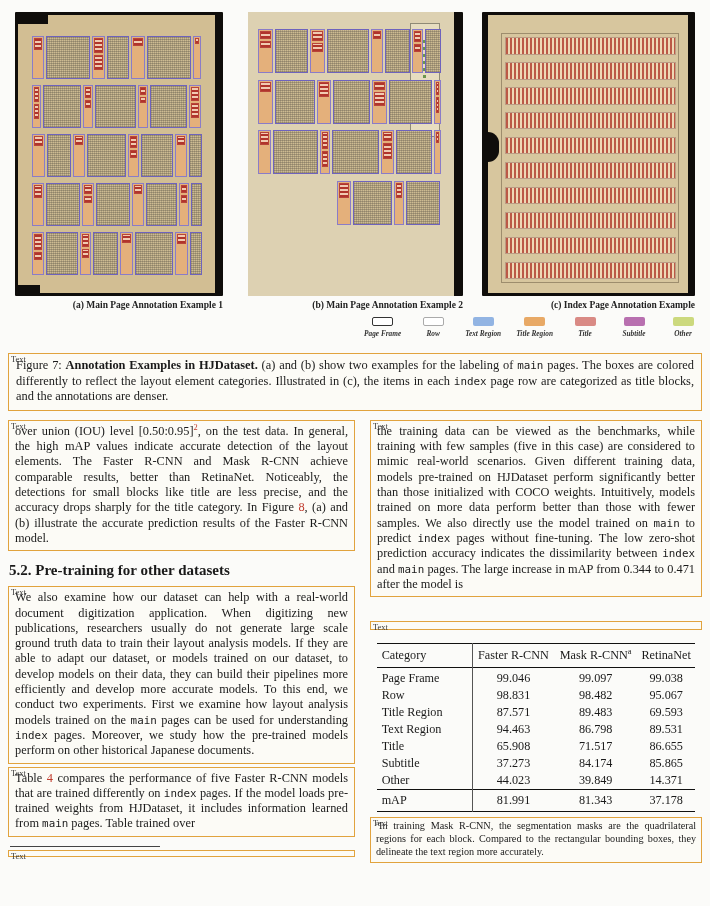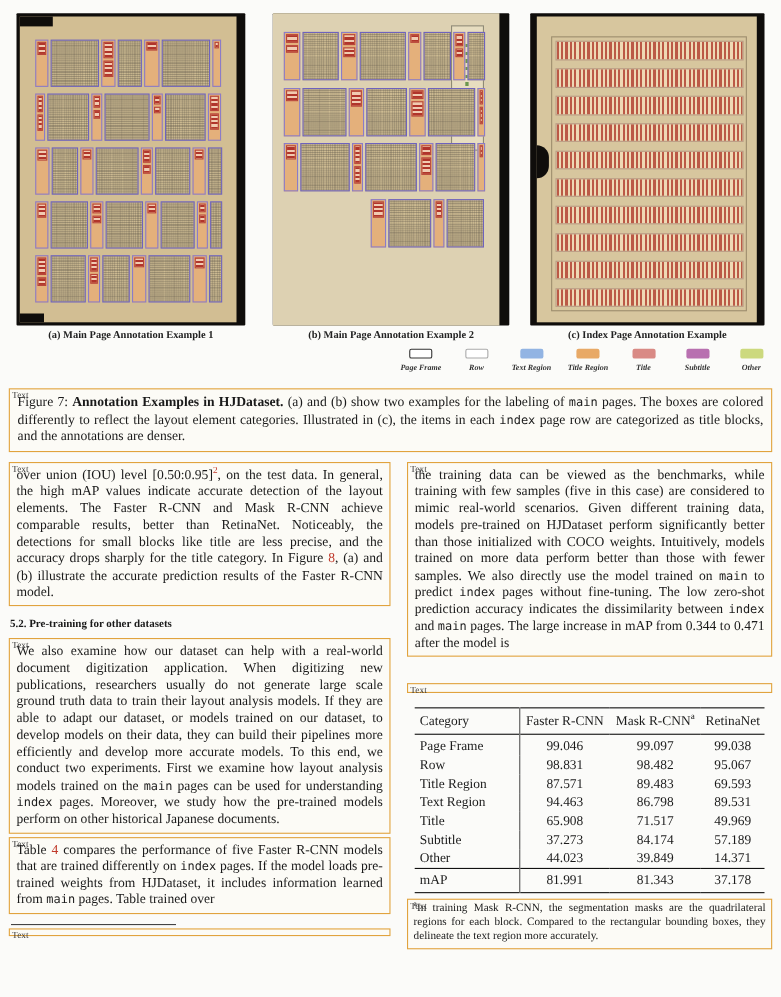--- a/index.html
+++ b/index.html
@@ -51,42 +51,42 @@
   }
   .index-content{position:absolute;inset:8% 5.5% 5% 8%;display:flex;flex-direction:column;justify-content:space-between;}
   .index-band{
     flex:0 0 7.2%;margin:0 1px;border:1px solid #bb9b84;box-sizing:border-box;
     background:repeating-linear-gradient(90deg, rgba(183,74,58,.88) 0 2px, rgba(240,218,182,.95) 2px 4px);
   }
   .notch-c{position:absolute;left:0;top:42%;width:11px;height:30px;background:#0f0d0b;border-radius:0 14px 14px 0;}
   .inner-rule-c{position:absolute;inset:6.5% 4.5% 3.5% 6.5%;border:1px solid rgba(110,95,70,.55);}
   
   .subcaps{display:flex;margin:4px 15px 0 15px;}
-  .subcap{font-weight:bold;font-size:9.5px;text-align:center;color:#222;}
+  .subcap{font-weight:bold;font-size:9.5px;text-align:right;color:#222;}
   .subcap-a{width:208px;margin-right:25px;}
   .subcap-b{width:215px;margin-right:19px;}
   .subcap-c{width:213px;}
   .legend{display:flex;justify-content:flex-end;align-items:flex-start;margin:7px 10px 0 0;gap:15px;}
   .leg-item{display:flex;flex-direction:column;align-items:center;min-width:34px;}
   .leg-swatch{width:21px;height:9px;border-radius:2px;margin-bottom:3px;box-sizing:border-box;}
   .leg-label{font-size:7.3px;font-style:italic;font-weight:bold;color:#333;white-space:nowrap;}
   
   .box{position:relative;border:1.5px solid #e1a33e;box-sizing:border-box;background:rgba(255,250,240,.25);}
   .ann{
     position:absolute;top:1px;left:2px;font-size:8.5px;line-height:1;color:#3c3c3c;
     font-family:"Liberation Serif",serif;pointer-events:none;
   }
   
   .fig7{margin:15px 8px 0 8px;padding:4px 7px 5px 7px;font-size:12.4px;line-height:1.26;text-align:justify;}
   
   .cols{display:flex;margin:9px 8px 0 8px;gap:15px;}
   .col-left{width:347px;flex:0 0 347px;}
   .col-right{flex:1;min-width:0;}
   .para{padding:3px 6px 4px 6px;font-size:12.35px;line-height:1.24;text-align:justify;}
-  .h52{font-size:10px;font-weight:bold;margin:11px 0 7px 1px;}
+  .h52{font-size:15px;font-weight:bold;margin:11px 0 7px 1px;}
   .stack2{margin-top:3px;}
   .fnrule{width:150px;border-top:1px solid #444;margin:9px 0 3px 2px;}
   .fnote{padding:2px 5px 3px 5px;font-size:10.2px;line-height:1.26;text-align:justify;}
   
   .tblcap{margin-top:24px;padding:3px 6px 4px 6px;font-size:12.35px;line-height:1.26;text-align:justify;}
   table.results{border-collapse:collapse;width:96%;margin:13px auto 0 auto;font-size:12.2px;}
   table.results th,table.results td{padding:1px 2px;font-weight:normal;}
   table.results thead th{padding:4px 2px;}
   table.results thead tr{border-top:1.5px solid #111;border-bottom:1px solid #111;}
   table.results td:first-child,table.results th:first-child{
@@ -421,27 +421,27 @@
           <tr>
             <td>Text Region</td>
             <td>94.463</td>
             <td>86.798</td>
             <td>89.531</td>
           </tr>
           <tr>
             <td>Title</td>
             <td>65.908</td>
             <td>71.517</td>
-            <td>49.969</td>
+            <td>86.655</td>
           </tr>
           <tr>
             <td>Subtitle</td>
             <td>37.273</td>
             <td>84.174</td>
-            <td>57.189</td>
+            <td>85.865</td>
           </tr>
           <tr>
             <td>Other</td>
             <td>44.023</td>
             <td>39.849</td>
             <td>14.371</td>
           </tr>
         </tbody>
       <tbody>
           <tr class="maprow">

